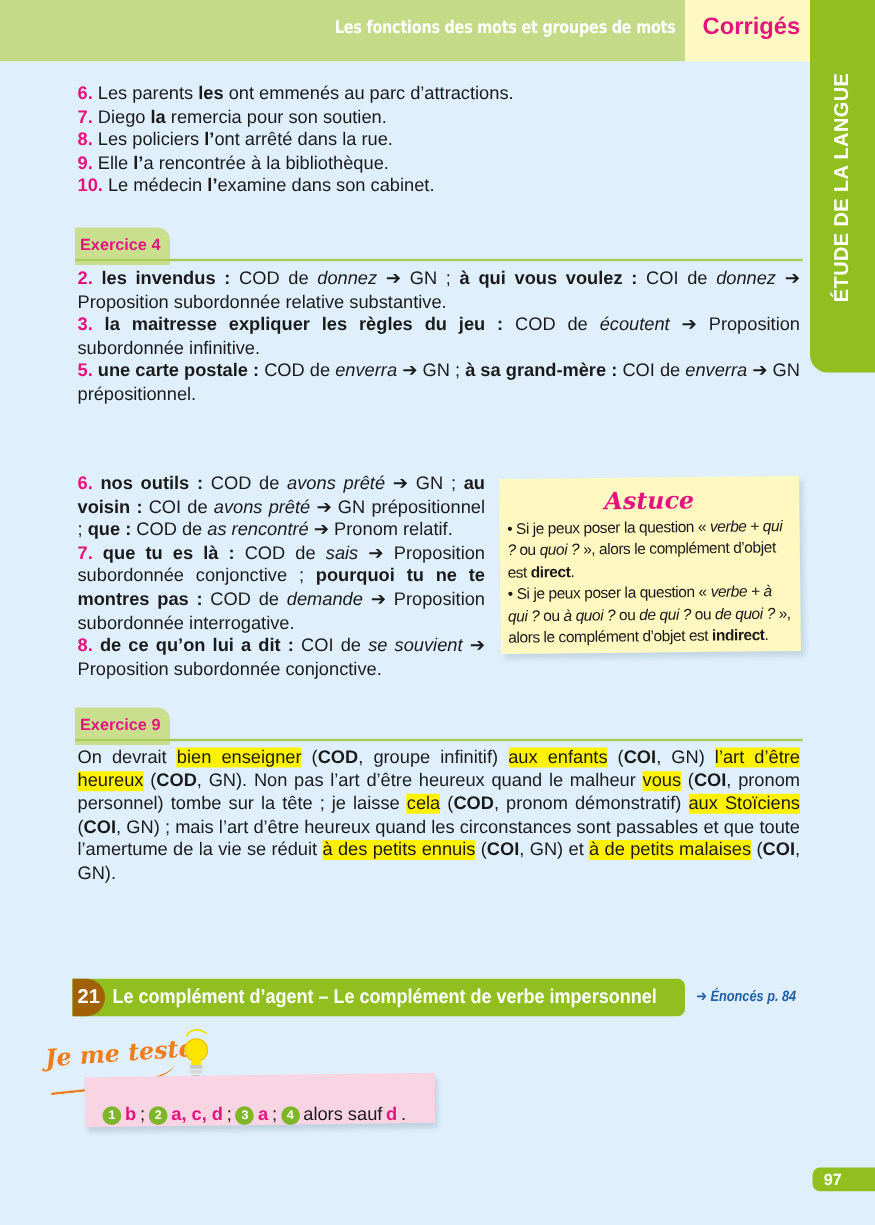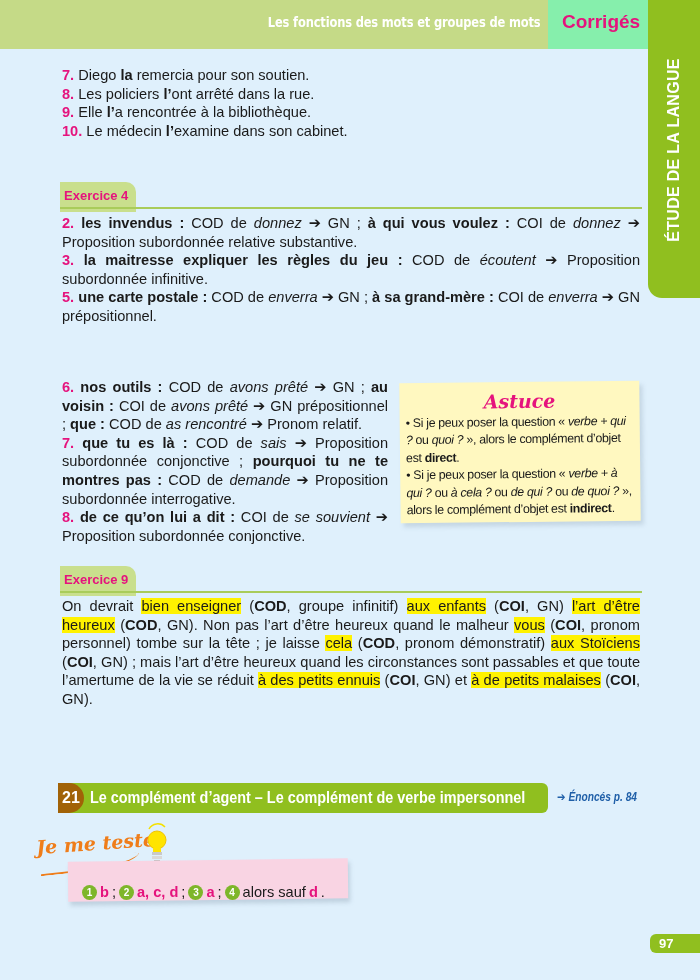--- a/index.html
+++ b/index.html
@@ -15,21 +15,21 @@
     position: absolute; left: 0; top: 0; width: 548px; height: 49px;
     background: #c5da87;
   }
   .header-title {
     position: absolute; right: 8px; top: 14px;
     color: #ffffff; font-size: 14px; font-weight: bold; letter-spacing: -0.2px;
     font-family: "DejaVu Sans", sans-serif; transform: scaleX(0.82); transform-origin: right center;
   }
   .corriges-box {
     position: absolute; left: 548px; top: 0; width: 124px; height: 49px;
-    background: #86efac;
+    background: #fef9c3;
   }
   .corriges-label {
     position: absolute; left: 14px; top: 11px;
     color: #e5137d; font-weight: bold; font-size: 19px;
   }
   .side-strip {
     position: absolute; left: 648px; top: 0; width: 52px; height: 298px;
     background: #90bf1f; border-bottom-left-radius: 14px;
   }
   .side-label {
@@ -140,20 +140,21 @@
 <div class="corriges-box">
   <span class="corriges-label">Corrigés</span>
 </div>
 <div class="side-strip">
   <div class="side-label">
       <span>ÉTUDE DE LA LANGUE</span>
     </div>
 </div>
 
 <div class="list-top p" id="top-list">
+    <div class="line"><span class="num">6. </span><span>Les parents </span><span class="b">les</span><span> ont emmenés au parc d’attractions.</span></div>
     <div class="line"><span class="num">7. </span><span>Diego </span><span class="b">la</span><span> remercia pour son soutien.</span></div>
     <div class="line"><span class="num">8. </span><span>Les policiers </span><span class="b">l’</span><span>ont arrêté dans la rue.</span></div>
     <div class="line"><span class="num">9. </span><span>Elle </span><span class="b">l’</span><span>a rencontrée à la bibliothèque.</span></div>
     <div class="line"><span class="num">10. </span><span>Le médecin </span><span class="b">l’</span><span>examine dans son cabinet.</span></div>
   </div>
 
 <div class="ex-head" style="top:182px;">
   <div class="ex-tab">Exercice 4</div>
   <div class="ex-line"></div>
 </div>
@@ -165,21 +166,21 @@
 <div class="ex4-left p" id="ex4-left">
     <div><span class="num">6. </span><span class="b">nos outils :</span><span> COD de </span><span class="i">avons prêté</span><span> ➔ GN ; </span><span class="b">au voisin :</span><span> COI de </span><span class="i">avons prêté</span><span> ➔ GN prépositionnel ; </span><span class="b">que :</span><span> COD de </span><span class="i">as rencontré</span><span> ➔ Pronom relatif.</span></div>
     <div><span class="num">7. </span><span class="b">que tu es là :</span><span> COD de </span><span class="i">sais</span><span> ➔ Proposition subor­donnée conjonctive ; </span><span class="b">pourquoi tu ne te montres pas :</span><span> COD de </span><span class="i">demande</span><span> ➔ Proposition subordonnée interrogative.</span></div>
     <div><span class="num">8. </span><span class="b">de ce qu’on lui a dit :</span><span> COI de </span><span class="i">se souvient</span><span> ➔ Propo­sition subordonnée conjonctive.</span></div>
   </div>
 
 <div class="astuce">
   <div class="astuce-title">Astuce</div>
   <div class="astuce-text" id="astuce-text">
       <div><span>• Si je peux poser la question « </span><span class="i">verbe + qui ?</span><span> ou </span><span class="i">quoi ?</span><span> », alors le complément d’objet est </span><span class="b">direct</span><span>.</span></div>
-      <div><span>• Si je peux poser la question « </span><span class="i">verbe + à qui ?</span><span> ou </span><span class="i">à cela ?</span><span> ou </span><span class="i">de qui ?</span><span> ou </span><span class="i">de quoi ?</span><span> », alors le complément d’objet est </span><span class="b">indirect</span><span>.</span></div>
+      <div><span>• Si je peux poser la question « </span><span class="i">verbe + à qui ?</span><span> ou </span><span class="i">à quoi ?</span><span> ou </span><span class="i">de qui ?</span><span> ou </span><span class="i">de quoi ?</span><span> », alors le complément d’objet est </span><span class="b">indirect</span><span>.</span></div>
     </div>
 </div>
 
 <div class="ex-head" style="top:566px;">
   <div class="ex-tab">Exercice 9</div>
   <div class="ex-line"></div>
 </div>
 <div class="ex5 p" id="ex5"><span>On devrait </span><span class="hl">bien enseigner</span><span> (</span><span class="b">COD</span><span>, groupe infinitif) </span><span class="hl">aux enfants</span><span> (</span><span class="b">COI</span><span>, GN) </span><span class="hl">l’art d’être heureux</span><span> (</span><span class="b">COD</span><span>, GN). Non pas l’art d’être heureux quand le malheur </span><span class="hl">vous</span><span> (</span><span class="b">COI</span><span>, pronom personnel) tombe sur la tête ; je laisse </span><span class="hl">cela</span><span> (</span><span class="b">COD</span><span>, pronom démonstratif) </span><span class="hl">aux Stoïciens</span><span> (</span><span class="b">COI</span><span>, GN) ; mais l’art d’être heureux quand les circonstances sont passables et que toute l’amertume de la vie se réduit </span><span class="hl">à des petits ennuis</span><span> (</span><span class="b">COI</span><span>, GN) et </span><span class="hl">à de petits malaises</span><span> (</span><span class="b">COI</span><span>, GN).</span></div>
 
 <div class="chapter">

